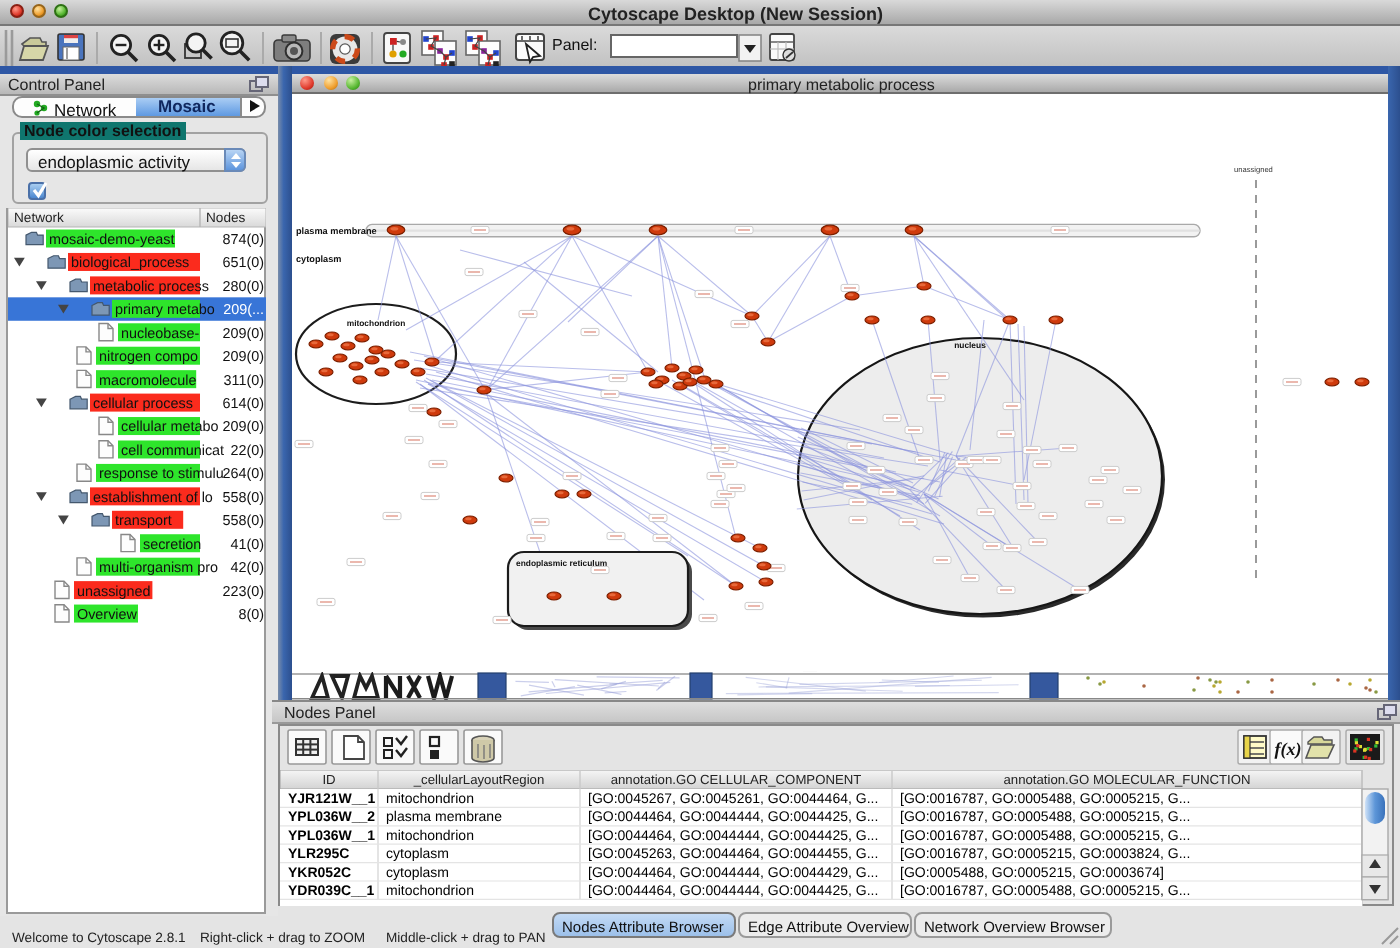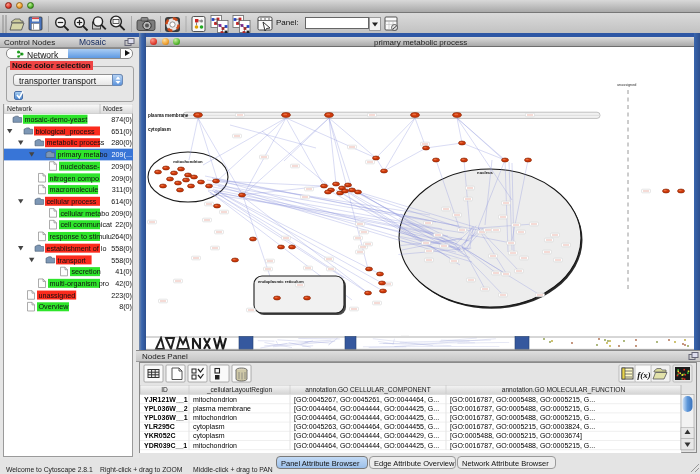--- a/index.html
+++ b/index.html
@@ -4,20 +4,21 @@
 html,body{width:700px;height:474px;overflow:hidden;font-family:"Liberation Sans",sans-serif}
 #app{position:relative;width:700px;height:474px;background:#e4e4e4}
 .abs{position:absolute}
 </style></head><body>
 <div id="app">
 
 <div class="abs" style="left:0;top:0;width:700px;height:13px;background:linear-gradient(#d9d9d9,#a8a8a8);border-bottom:1px solid #777"></div>
 <div class="abs" style="left:4.5px;top:2px;width:7px;height:7px;border-radius:50%;background:radial-gradient(circle at 35% 30%,#ff9a8a,#e03c2e 60%,#9a1005);border:0.5px solid #8a2014"></div>
 <div class="abs" style="left:15.8px;top:2px;width:7px;height:7px;border-radius:50%;background:radial-gradient(circle at 35% 30%,#ffe2a0,#f0a030 60%,#b06400);border:0.5px solid #97651a"></div>
 <div class="abs" style="left:27.4px;top:2px;width:7px;height:7px;border-radius:50%;background:radial-gradient(circle at 35% 30%,#c8f0a0,#58b832 60%,#1e7a08);border:0.5px solid #2e7014"></div>
+<div class="abs" style="left:294px;top:1.5px;font-size:9px;font-weight:bold;color:#222">Cytoscape Desktop (New Session)</div>
 
 <div class="abs" style="left:0;top:13px;width:700px;height:20px;background:linear-gradient(#dadada,#c2c2c2)"></div>
 <svg width="700" height="22" viewBox="0 0 700 22" style="position:absolute;left:0;top:13px">
       <line x1="3" y1="2" x2="3" y2="20" stroke="#9a9a9a" stroke-width="1.3"></line>
       <line x1="6" y1="2" x2="6" y2="20" stroke="#9a9a9a" stroke-width="1.3"></line>
       <path d="M11 9 l4 -3 h5 l1 2 h2 v2 l-11 0 z" fill="#c9c99a" stroke="#555" stroke-width="0.8"></path>
       <path d="M10 17 l2 -7 h12 l-2.5 7 z" fill="#d6d6a8" stroke="#555" stroke-width="0.9"></path>
       <rect x="29" y="4" width="13" height="13" rx="1" fill="#4a74bd" stroke="#333" stroke-width="0.8"></rect>
       <rect x="32" y="4.5" width="7" height="4" fill="#eee"></rect>
       <rect x="32" y="4.5" width="7" height="1.6" fill="#d44"></rect>
@@ -94,43 +95,43 @@
       <circle cx="394.5" cy="14.5" r="3" fill="#ddd" stroke="#333" stroke-width="0.7"></circle>
       <path d="M393 16 l3.5 -3" stroke="#333" stroke-width="0.9"></path>
     </svg>
 <div class="abs" style="left:276px;top:17.5px;font-size:8px;color:#111">Panel:</div>
 <div class="abs" style="left:305px;top:16.5px;width:64px;height:12.5px;background:#fff;border:1px solid #666"></div>
 
 <div class="abs" style="left:0;top:33px;width:700px;height:3.5px;background:#2e57a5"></div>
 
 <div class="abs" style="left:0;top:36.5px;width:139px;height:421px;background:#e6e6e6"></div>
 <div class="abs" style="left:0;top:36.5px;width:139px;height:11.5px;background:linear-gradient(#dcdcdc,#b8b8b8);border-bottom:1px solid #8f8f8f"></div>
-<div class="abs" style="left:4px;top:38px;font-size:8px;color:#222">Control Nodes</div>
+<div class="abs" style="left:4px;top:38px;font-size:8px;color:#222">Control Panel</div>
 <svg class="abs" style="left:124px;top:38px" width="12" height="9">
       <rect x="1" y="2.5" width="6" height="5" fill="none" stroke="#667" stroke-width="1"></rect>
       <rect x="4" y="0.5" width="6" height="5" fill="#dde" stroke="#667" stroke-width="1"></rect>
     </svg>
 
 <div class="abs" style="left:6px;top:48px;width:127px;height:11px;background:#fdfdfd;border:1px solid #8a8a8a;border-radius:5px"></div>
 <div class="abs" style="left:68px;top:48px;width:52px;height:11px;background:linear-gradient(#aacdf4,#5e99e2);border-top:1px solid #8a8a8a;border-bottom:1px solid #8a8a8a"></div>
 <svg class="abs" style="left:16px;top:50px" width="9" height="8">
       <circle cx="2.5" cy="2" r="1.6" fill="#2a2"></circle>
       <circle cx="6" cy="4" r="1.6" fill="#2a2"></circle>
       <circle cx="2.5" cy="6.5" r="1.3" fill="#2a2"></circle>
       <path d="M2.5 2 L6 4 L2.5 6.5" stroke="#161" stroke-width="0.7" fill="none"></path>
     </svg>
 <div class="abs" style="left:27px;top:49.5px;font-size:8.5px;color:#111">Network</div>
-<div class="abs" style="left:79px;top:37px;font-size:8.5px;font-weight:normal;color:#10275e">Mosaic</div>
+<div class="abs" style="left:79px;top:48px;font-size:8.5px;font-weight:bold;color:#10275e">Mosaic</div>
 <div class="abs" style="left:120px;top:48px;width:13px;height:11px;border-left:1px solid #8a8a8a"></div>
 <div class="abs" style="left:124.5px;top:50px;width:0;height:0;border-left:5px solid #111;border-top:3.5px solid transparent;border-bottom:3.5px solid transparent"></div>
 
 <div class="abs" style="left:6px;top:66px;width:128px;height:36px;border:1px solid #a2a2a2;border-radius:3px"></div>
-<div class="abs" style="left:10px;top:61px;font-size:8px;font-weight:bold;color:#111;background:#ef4444;padding:0 2px">Node color selection</div>
+<div class="abs" style="left:10px;top:61px;font-size:8px;font-weight:bold;color:#111;background:#0f766e;padding:0 2px">Node color selection</div>
 <div class="abs" style="left:13px;top:74px;width:110px;height:11.5px;background:linear-gradient(#ffffff,#e6e6e6);border:1px solid #909090;border-radius:3px"></div>
-<div class="abs" style="left:19px;top:75.5px;font-size:8.5px;color:#111">transporter transport</div>
+<div class="abs" style="left:19px;top:75.5px;font-size:8.5px;color:#111">endoplasmic activity</div>
 <div class="abs" style="left:112px;top:74px;width:11px;height:11.5px;background:linear-gradient(#b8d4f4,#5e95dd);border:1px solid #6a8ab8;border-radius:0 3px 3px 0"></div>
 <svg class="abs" style="left:113.5px;top:75.5px" width="8" height="9">
       <path d="M4 0.5 L6.5 3.5 H1.5 Z" fill="#fff"></path>
       <path d="M4 8 L6.5 5 H1.5 Z" fill="#fff"></path>
     </svg>
 <div class="abs" style="left:14px;top:90.5px;width:9px;height:9px;background:linear-gradient(#a8cdf0,#4c88d0);border:1px solid #4a70a8;border-radius:2px"></div>
 <svg class="abs" style="left:14.5px;top:90px" width="10" height="11">
       <path d="M2 5 l2.2 2.8 L8 1.5" stroke="#fff" stroke-width="1.6" fill="none"></path>
     </svg>
 <div class="abs" style="left:26px;top:102px;font-size:14px;color:#111">Select nodes</div>
@@ -795,25 +796,25 @@
         </linearGradient>
       </defs>
       <rect x="541" y="42.5" width="13" height="11" fill="#e8e8e8" stroke="#aaa" stroke-width="0.6"></rect>
       <rect x="541" y="53.5" width="13" height="11.3" fill="#e8e8e8" stroke="#aaa" stroke-width="0.6"></rect>
       <path d="M544.5 49 h6 l-3 -4.5 z" fill="#333"></path>
       <path d="M544.5 57.5 h6 l3 0 z" fill="#333"></path>
       <path d="M544.5 57.5 l3 4.5 l3 -4.5 z" fill="#333"></path>
     </svg>
 
 <div class="abs" style="left:276px;top:456px;width:92px;height:13px;background:linear-gradient(#c3daf5,#9cc0ea);border:1px solid #7a7a7a;border-radius:4px"></div>
-<div class="abs" style="left:281px;top:458.5px;font-size:7.5px;color:#111">Panel Attribute Browser</div>
+<div class="abs" style="left:281px;top:458.5px;font-size:7.5px;color:#111">Nodes Attribute Browser</div>
 <div class="abs" style="left:369px;top:456px;width:87px;height:13px;background:#ececec;border:1px solid #9a9a9a;border-radius:4px"></div>
 <div class="abs" style="left:374px;top:458.5px;font-size:7.5px;color:#111">Edge Attribute Overview</div>
 <div class="abs" style="left:457px;top:456px;width:99px;height:13px;background:#ececec;border:1px solid #9a9a9a;border-radius:4px"></div>
-<div class="abs" style="left:462px;top:458.5px;font-size:7.5px;color:#111">Network Attribute Browser</div>
+<div class="abs" style="left:462px;top:458.5px;font-size:7.5px;color:#111">Network Overview Browser</div>
 
 <div class="abs" style="left:6px;top:465.5px;font-size:6.8px;color:#222">Welcome to Cytoscape 2.8.1</div>
 <div class="abs" style="left:100px;top:465.5px;font-size:6.8px;color:#222">Right-click + drag to ZOOM</div>
 <div class="abs" style="left:193px;top:465.5px;font-size:6.8px;color:#222">Middle-click + drag to PAN</div>
 <svg class="abs" style="left:690px;top:463px" width="10" height="10">
       <path d="M9 1 L1 9 M9 5 L5 9" stroke="#999" stroke-width="1"></path>
     </svg>
 
 </div>
 </body></html>

